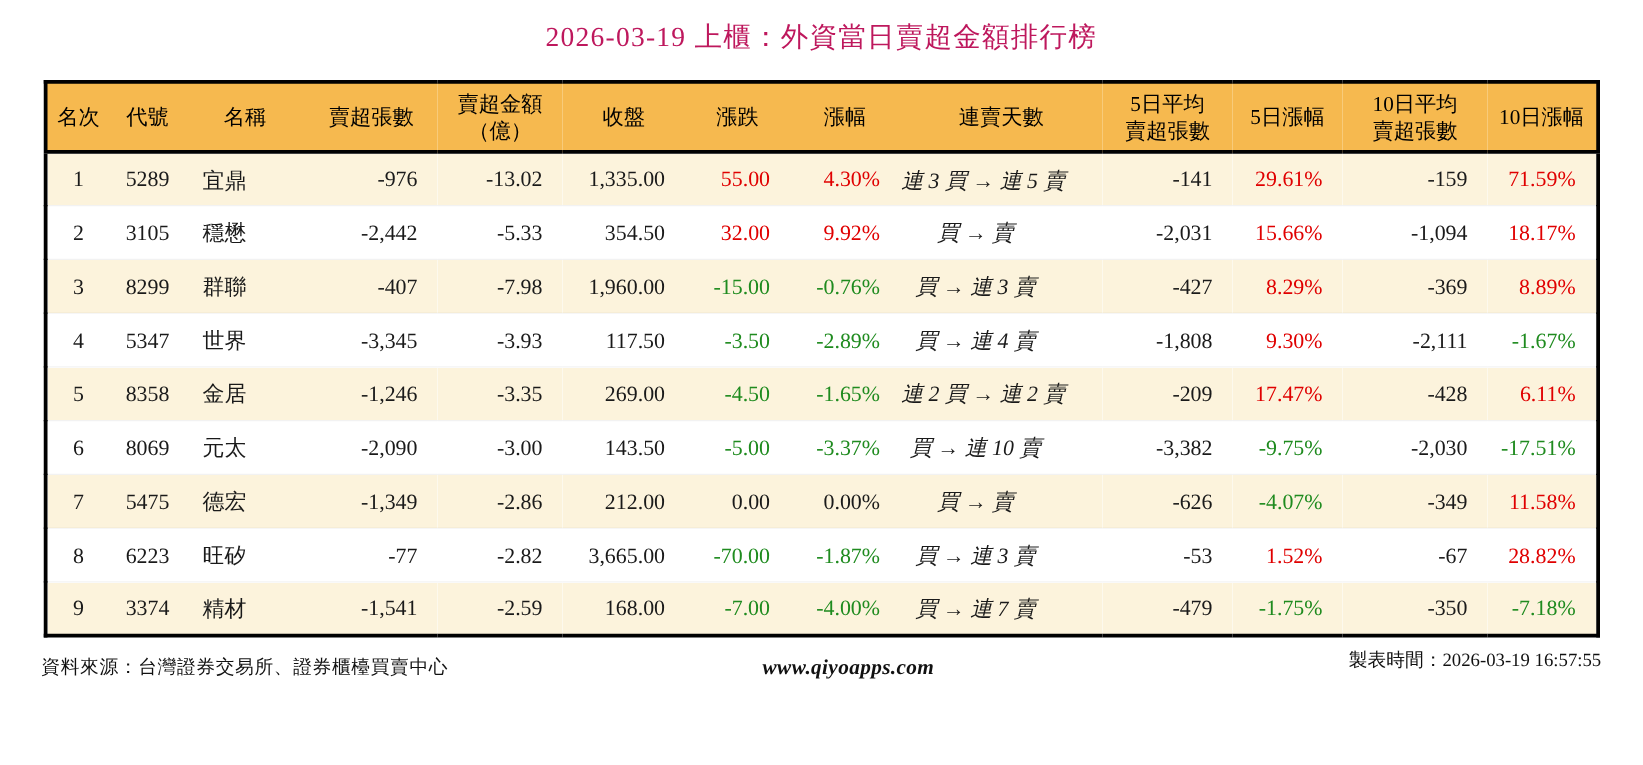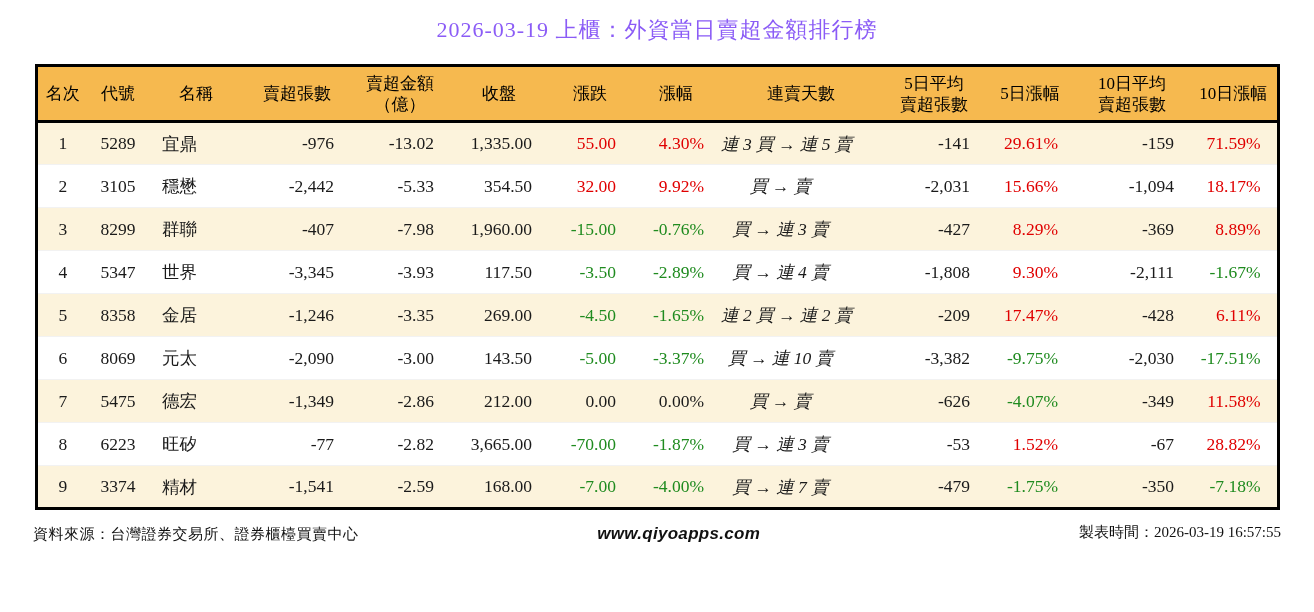--- a/index.html
+++ b/index.html
@@ -12,21 +12,21 @@
     --line:#000000;
   }
   *{box-sizing:border-box;}
   html,body{margin:0;padding:0;}
   body{
     width:1314px;height:612px;overflow:hidden;background:#fff;color:var(--ink);
     font-family:"Liberation Serif","DejaVu Serif",serif;
   }
   .title{
     text-align:center;font-size:22px;line-height:28px;margin:16px 0 0 0;
-    font-weight:normal;letter-spacing:1px;color:#8b5cf6;
+    font-weight:normal;letter-spacing:1px;color:#be185d;
   }
   table.rank{
     width:992px;margin:20px auto 0 auto;border-collapse:collapse;table-layout:fixed;
     border:3px solid var(--line);
   }
   thead th{
     background:var(--header-bg);border-bottom:3px solid var(--line);
     font-weight:normal;font-size:17px;line-height:21px;height:56px;
     vertical-align:middle;text-align:center;padding:2px 2px;color:#000;
   }
@@ -43,25 +43,25 @@
   col.c3{width:106px} col.c4{width:100px} col.c5{width:98px}
   col.c6{width:84px}  col.c7{width:88px}  col.c8{width:162px}
   col.c9{width:104px} col.c10{width:88px} col.c11{width:116px} col.c12{width:88px}
   
   td.a-center{text-align:center;}
   td.a-left{text-align:left;padding-left:14px;}
   td.a-right{text-align:right;padding-right:16px;}
   td.a-streak{text-align:center;padding-right:42px;font-style:italic;}
   .footer{
     width:1248px;margin:5px auto 0 auto;display:flex;justify-content:space-between;
-    align-items:flex-end;font-size:15px;color:#111;
+    align-items:center;font-size:15px;color:#111;
   }
   .footer .source{margin-top:7px;letter-spacing:0.5px;}
   .footer .site{
-    margin-top:9px;font-family:Liberation Sans, sans-serif;
+    margin-top:9px;font-family:Liberation Serif, serif;
     font-style:italic;font-size:17px;font-weight:600;letter-spacing:0.3px;
     transform:translateX(-40px);
   }
   .footer .credits{text-align:right;line-height:23px;}
 </style>
 </head>
 <body>
 
 <h1 class="title">2026-03-19 上櫃：外資當日賣超金額排行榜</h1>
 

